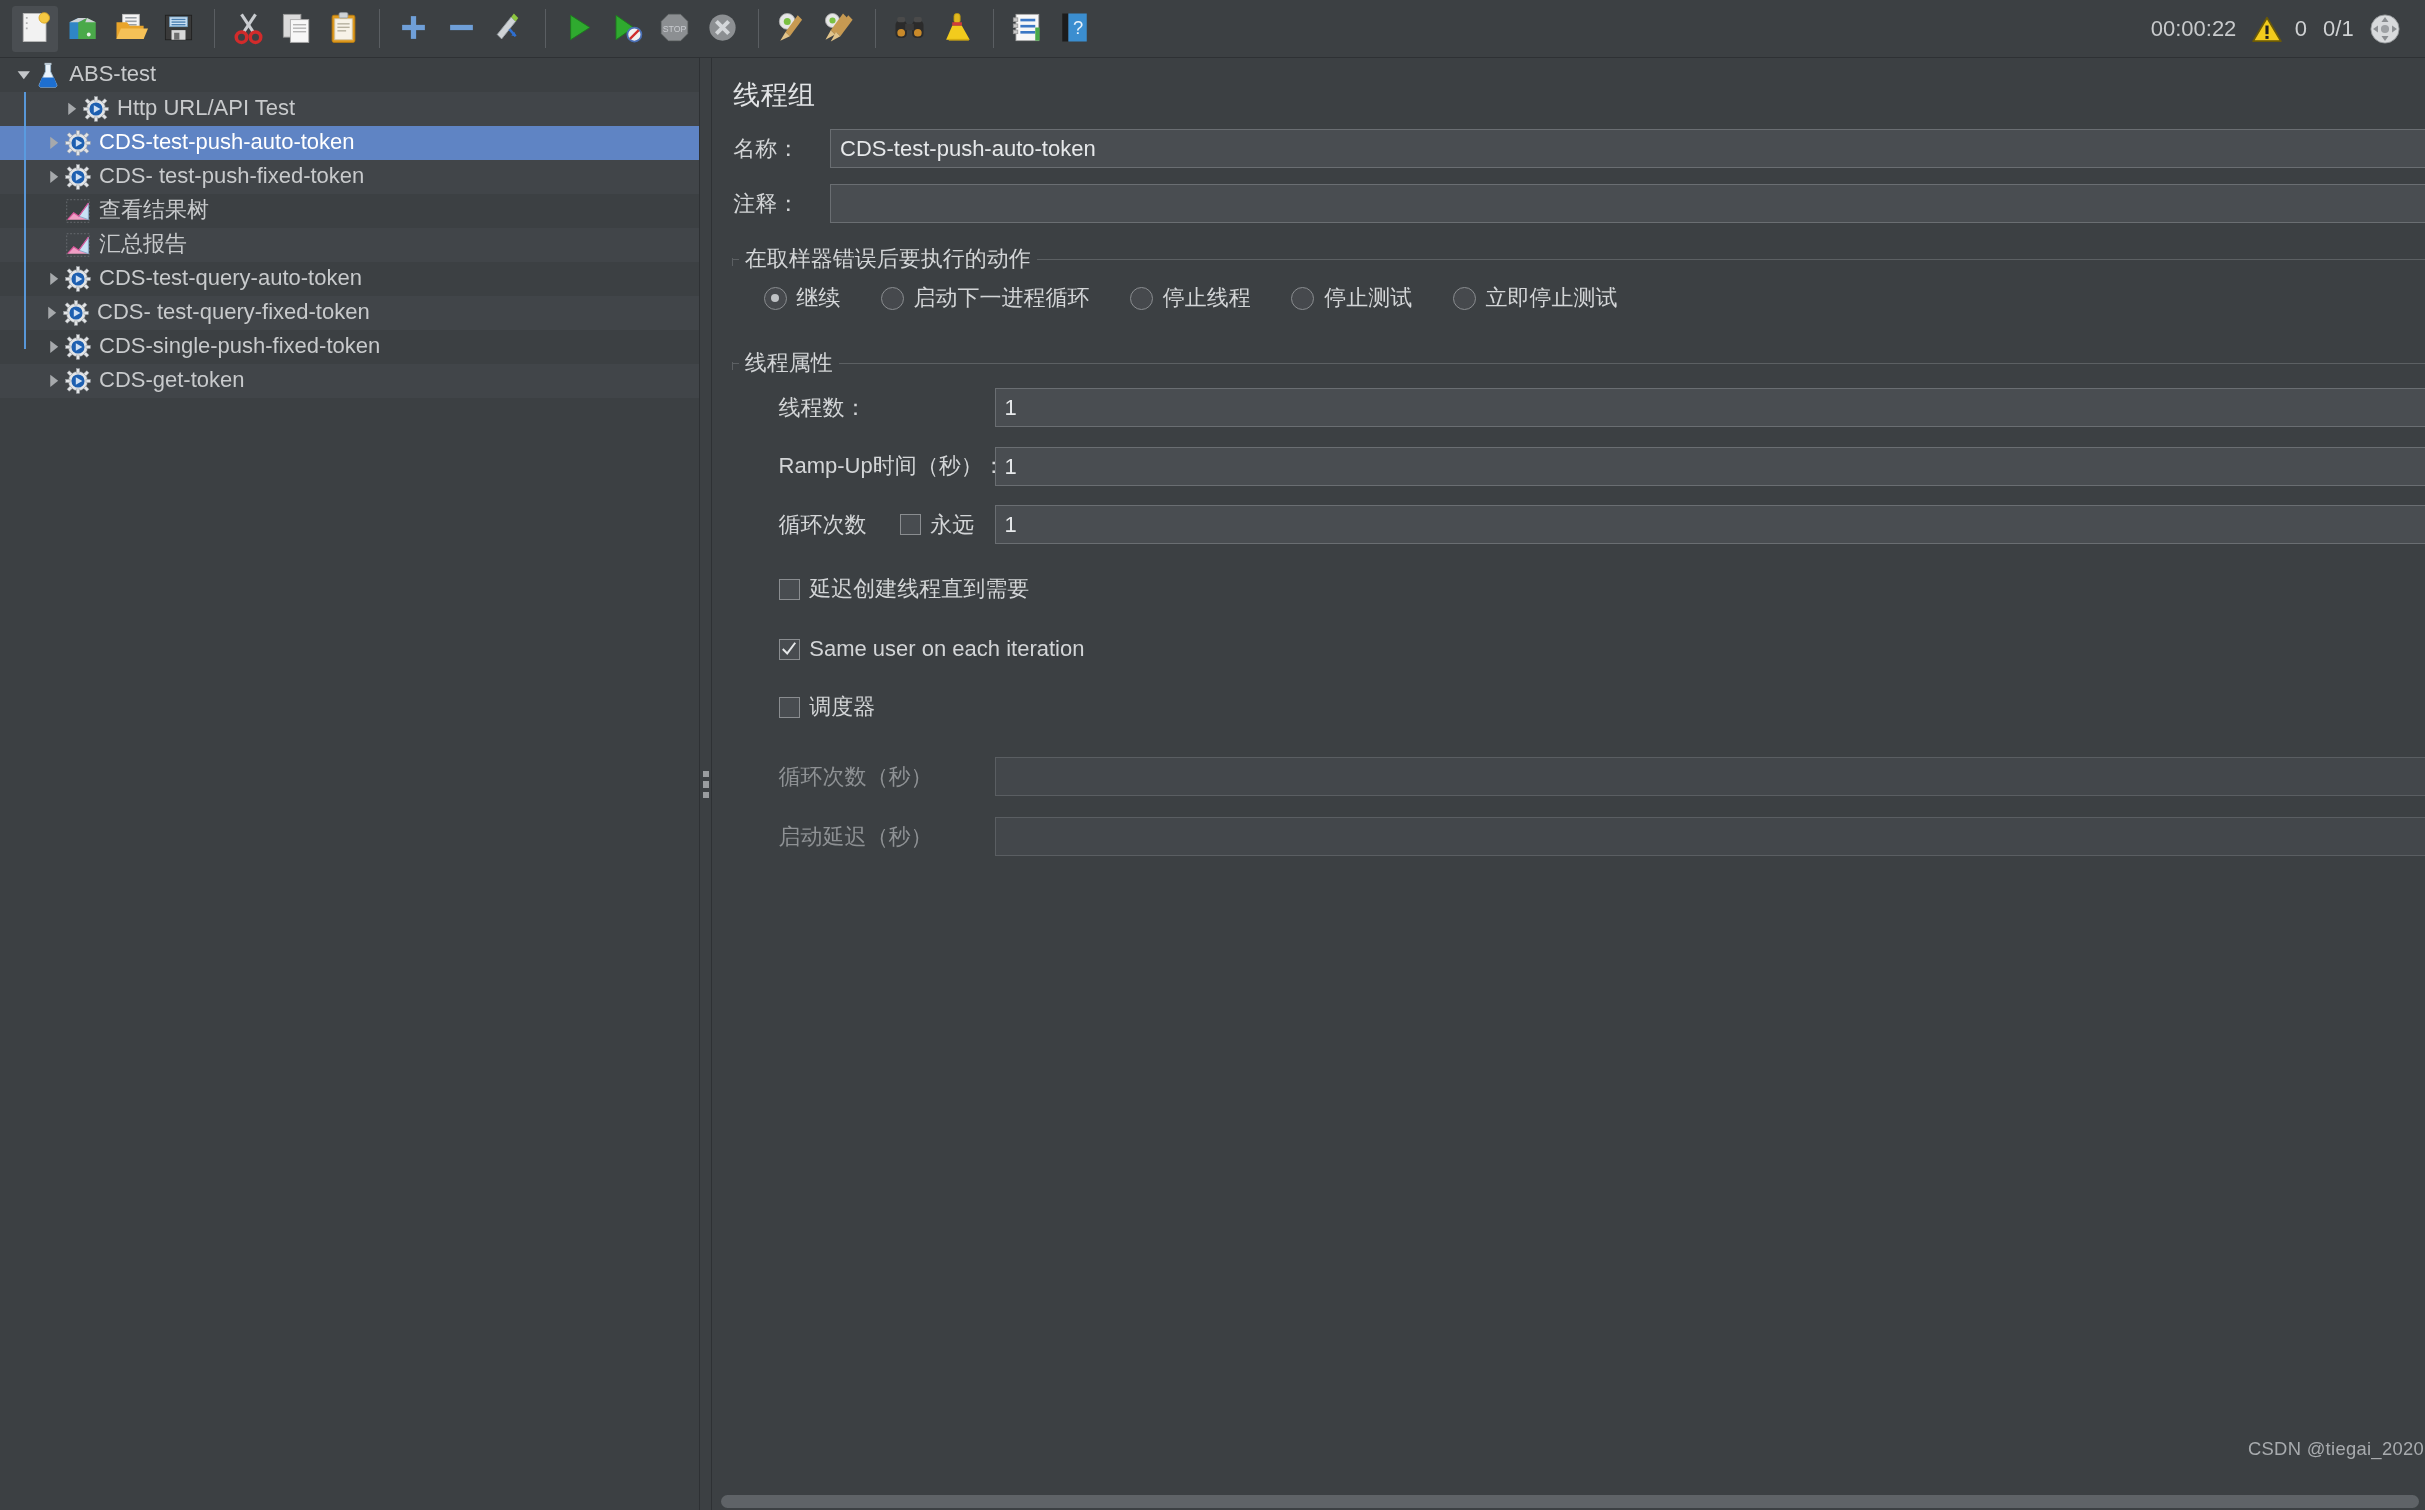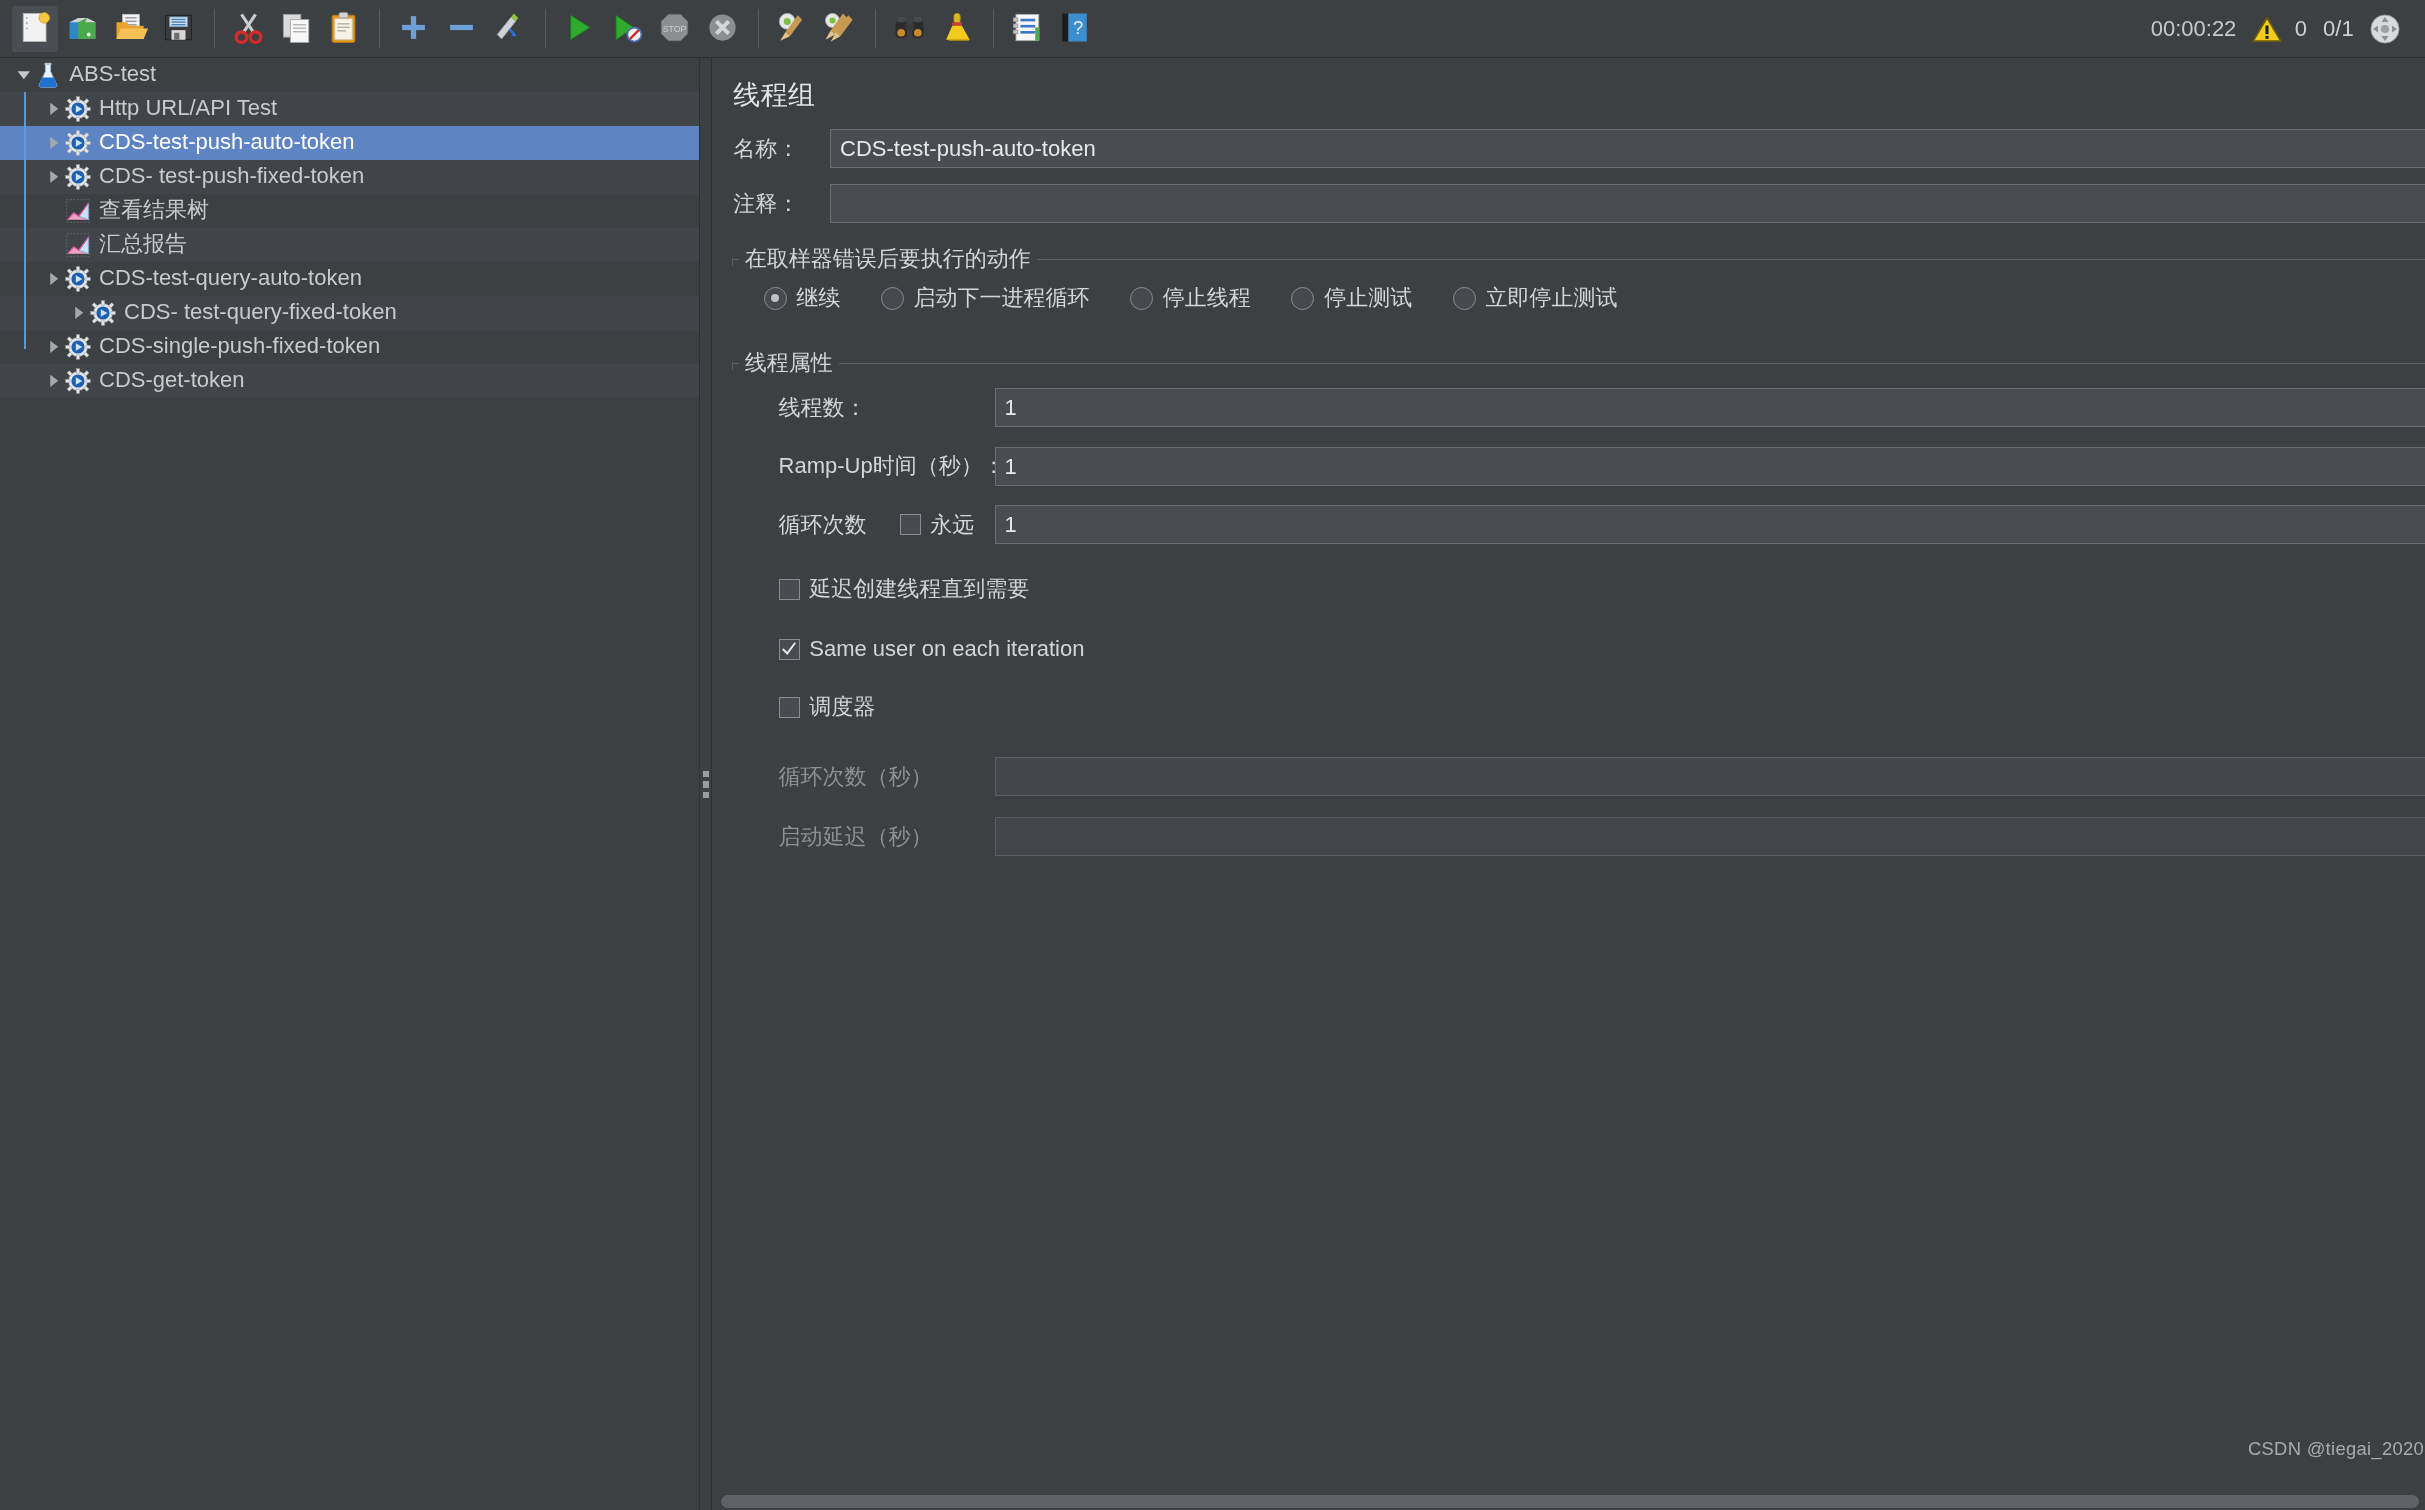--- a/index.html
+++ b/index.html
@@ -513,21 +513,21 @@
             </span>
             <span class="ico">
               <svg width="26" height="26" viewBox="0 0 30 30">
                 <path d="M12 2 h6 v9 l7 15 a2 2 0 0 1 -2 3 H7 a2 2 0 0 1 -2 -3 l7 -15 Z" fill="#eaf3fb" stroke="#9bb8cf"></path>
                 <path d="M8 18 l-3 8 a2 2 0 0 0 2 3 h16 a2 2 0 0 0 2 -3 l-3 -8 Z" fill="#1e6fd0"></path>
                 <rect x="11" y="1" width="8" height="2.4" fill="#b9c7d2"></rect>
               </svg>
             </span>
             <span class="tree-label">ABS-test</span>
           </div>
-          <div class="tree-row alt" style="padding-left: 42px; text-align: right;">
+          <div class="tree-row alt" style="padding-left: 60px; text-align: right;">
             <span class="twisty">
               <svg width="17.6" height="17.6" viewBox="0 0 20 20">
                 <polygon points="6,3 15,10 6,17" fill="#a6a9ac"></polygon>
               </svg>
             </span>
             <span class="ico">
               <svg width="26" height="26" viewBox="0 0 30 30">
                 <g fill="#e3e5e7" stroke="#9fa3a7" stroke-width="0.6">
                   <circle cx="15" cy="15" r="11"></circle>
                   <rect x="13.2" y="0.8" width="3.6" height="5"></rect>
@@ -637,21 +637,21 @@
                   <rect x="22.8" y="21.4" width="3.6" height="5" transform="rotate(-45 24.6 23.9)"></rect>
                   <rect x="22.8" y="3.6" width="3.6" height="5" transform="rotate(45 24.6 6.1)"></rect>
                   <rect x="3.6" y="21.4" width="3.6" height="5" transform="rotate(45 5.4 23.9)"></rect>
                 </g>
                 <circle cx="15" cy="15" r="7.6" fill="#1d5fb0"></circle>
                 <polygon points="12.5,10.8 20,15 12.5,19.2" fill="#cfe0f4"></polygon>
               </svg>
             </span>
             <span class="tree-label">CDS-test-query-auto-token</span>
           </div>
-          <div class="tree-row alt" style="padding-left: 67px;">
+          <div class="tree-row alt" style="padding-left: 40px;">
             <span class="twisty">
               <svg width="17.6" height="17.6" viewBox="0 0 20 20">
                 <polygon points="6,3 15,10 6,17" fill="#a6a9ac"></polygon>
               </svg>
             </span>
             <span class="ico">
               <svg width="26" height="26" viewBox="0 0 30 30">
                 <g fill="#e3e5e7" stroke="#9fa3a7" stroke-width="0.6">
                   <circle cx="15" cy="15" r="11"></circle>
                   <rect x="13.2" y="0.8" width="3.6" height="5"></rect>

